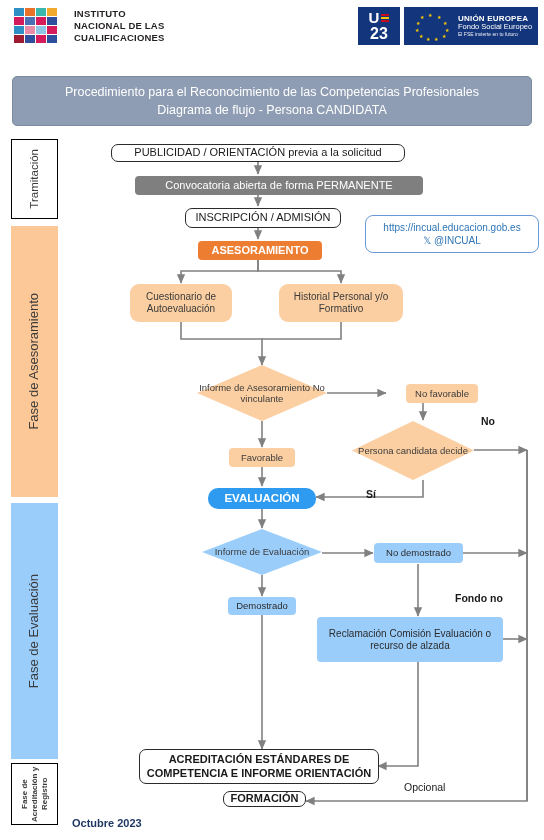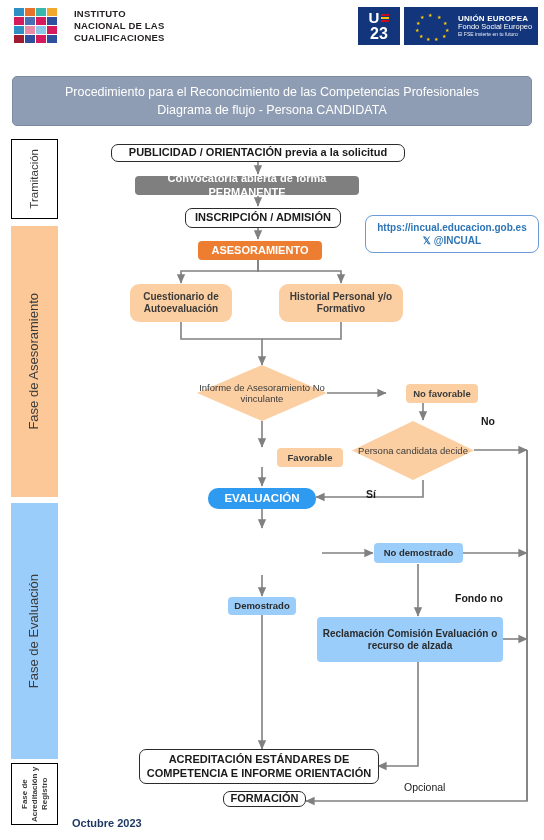--- a/index.html
+++ b/index.html
@@ -133,21 +133,20 @@
   #rail-acreditacion span { font-size: 8px; font-weight: bold; }
 
   
   .node {
     position: absolute;
     display: flex;
     align-items: center;
     justify-content: center;
     text-align: center;
     line-height: 1.2;
-    font-weight: bold;
   }
   .n-white {
     background: #ffffff;
     border: 1.3px solid #2b2b2b;
     border-radius: 7px;
     color: #1a1a1a;
     font-size: 11px;
   }
   .n-gray {
     background: #7f7f7f;
@@ -386,21 +385,21 @@
     <g stroke="#808080" stroke-width="1.6" fill="none">
 
       <path d="M527,450 L527,801"></path>
     </g>
   </svg>
 
   <div class="node n-white" style="left:111px; top:144px; width:294px; height:18px;">
     <span>PUBLICIDAD / ORIENTACIÓN previa a la solicitud</span>
   </div>
 
-  <div class="node n-gray" style="left:135px; top:176px; width:224px; height:19px;">
+  <div class="node n-gray" style="left:135px; top:176px; width:288px; height:19px;">
     <span>Convocatoria abierta de forma PERMANENTE</span>
   </div>
 
   <div class="node n-white" style="left:185px; top:208px; width:156px; height:20px;">
     <span>INSCRIPCIÓN / ADMISIÓN</span>
   </div>
 
   <div class="node n-orange-solid" style="left:198px; top:241px; width:124px; height:19px;">
     <span>ASESORAMIENTO</span>
   </div>
@@ -420,33 +419,37 @@
 
   <div class="diamond orange" style="left:197px; top:365px; width:130px; height:56px;">
     <span class="dshape"></span>
     <span class="dlabel">Informe de Asesoramiento No vinculante</span>
   </div>
 
   <div class="node n-orange-tag" style="left:387px; top:384px; width:72px; height:19px;margin-left:19px;">
     <span>No favorable</span>
   </div>
 
-  <div class="node n-orange-tag" style="left:229px; top:448px; width:66px; height:19px;margin-left:48px;">
+  <div class="node n-orange-tag" style="left:229px; top:448px; width:66px; height:19px;">
     <span>Favorable</span>
   </div>
 
   <div class="diamond orange" style="left:352px; top:421px; width:122px; height:59px;">
     <span class="dshape"></span>
     <span class="dlabel">Persona candidata decide</span>
   </div>
 
   <div class="node n-blue-solid" style="left:208px; top:488px; width:108px; height:21px;border-radius:10px;">
     <span>EVALUACIÓN</span>
   </div>
 
+  <div class="diamond blue" style="left:202px; top:529px; width:120px; height:46px;">
+    <span class="dshape"></span>
+    <span class="dlabel">Informe de Evaluación</span>
+  </div>
 
   <div class="node n-blue-light" style="left:374px; top:543px; width:89px; height:20px;">
     <span>No demostrado</span>
   </div>
 
   <div class="node n-blue-light" style="left:228px; top:597px; width:68px; height:18px;">
     <span>Demostrado</span>
   </div>
 
   <div class="node n-blue-box" style="left:317px; top:617px; width:186px; height:45px;">

